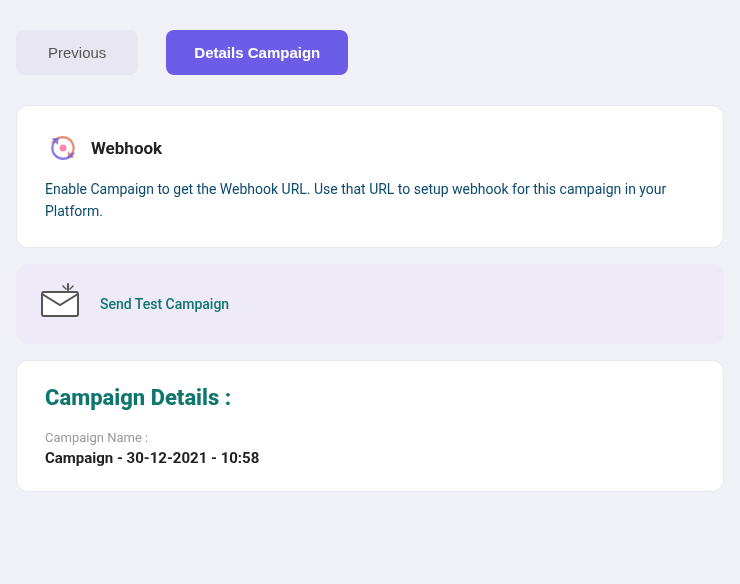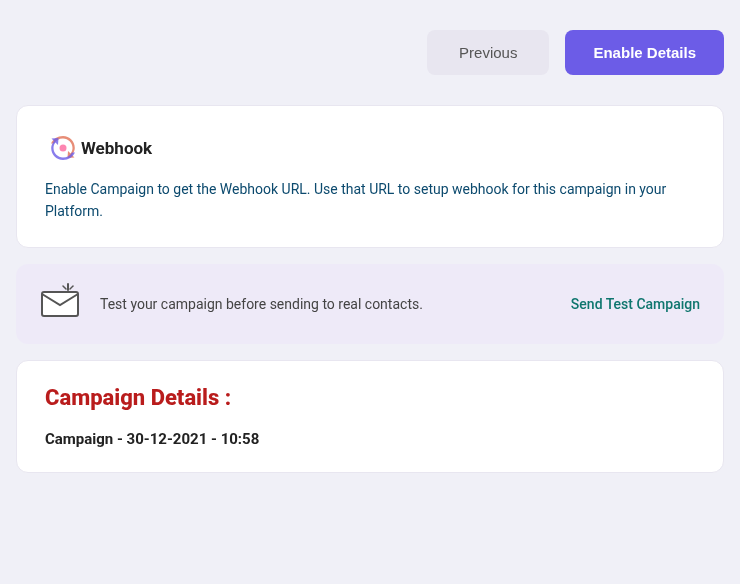--- a/index.html
+++ b/index.html
@@ -8,23 +8,22 @@
       background: #f0f0f7;
       font-family: -apple-system, BlinkMacSystemFont, 'Segoe UI', Roboto, sans-serif;
       min-height: 584px;
       width: 740px;
       padding: 20px 16px;
       color: #333;
     }
 
     .top-bar {
       display: flex;
-      justify-content: flex-end;
       align-items: center;
-      gap: 16px;
+      gap: 28px;
       margin-bottom: 20px;
       padding: 10px 0;
     }
 
     .btn-previous {
       background: #e8e6f0;
       color: #555;
       border: none;
       border-radius: 8px;
       padding: 14px 32px;
@@ -48,20 +47,21 @@
       background: #fff;
       border-radius: 12px;
       padding: 24px 28px;
       margin-bottom: 16px;
       border: 1px solid #e8e6f0;
     }
 
     .webhook-header {
       display: flex;
       align-items: center;
+      gap: 10px;
       margin-bottom: 12px;
     }
 
     .webhook-icon {
       width: 36px;
       height: 36px;
       display: flex;
       align-items: center;
       justify-content: center;
       font-size: 22px;
@@ -114,42 +114,42 @@
     .campaign-details-card {
       background: #fff;
       border-radius: 12px;
       padding: 24px 28px;
       border: 1px solid #e8e6f0;
     }
 
     .campaign-details-title {
       font-size: 22px;
       font-weight: 800;
-      color: #b91c1c;
+      color: #0f766e;
       margin-bottom: 20px;
     }
 
     .detail-label {
       font-size: 13px;
       color: #999;
       margin-bottom: 4px;
     }
 
     .detail-value {
       font-size: 15px;
       color: #222;
       font-weight: 700;
     }
   </style>
 </head>
 <body>
 
 <div class="top-bar">
   <button class="btn-previous">Previous</button>
-  <button class="btn-enable">Enable Details</button>
+  <button class="btn-enable">Details Campaign</button>
 </div>
 
 <div class="card">
   <div class="webhook-header">
     <div class="webhook-icon">
       <svg width="32" height="32" viewBox="0 0 32 32" fill="none" xmlns="http://www.w3.org/2000/svg">
 
         <path d="M16 4 C10.5 4 6 7 4 11.5 L7 11.5 C8.7 8.5 12.1 6.5 16 6.5 C21.2 6.5 25.5 10.8 25.5 16 C25.5 18.1 24.8 20 23.6 21.6 L21 19 L20.5 26 L27.5 25.5 L25 23 C26.7 20.9 27.8 18.1 27.8 16 C27.8 9.4 22.6 4 16 4 Z" fill="#e17055" opacity="0.8"></path>
         <path d="M16 28 C21.5 28 26 25 28 20.5 L25 20.5 C23.3 23.5 19.9 25.5 16 25.5 C10.8 25.5 6.5 21.2 6.5 16 C6.5 13.9 7.2 12 8.4 10.4 L11 13 L11.5 6 L4.5 6.5 L7 9 C5.3 11.1 4.2 13.9 4.2 16 C4.2 22.6 9.4 28 16 28 Z" fill="#6c5ce7" opacity="0.8"></path>
         <circle cx="16" cy="16" r="3.5" fill="#fd79a8" opacity="0.9"></circle>
@@ -165,20 +165,20 @@
     <svg width="44" height="40" viewBox="0 0 44 40" fill="none" xmlns="http://www.w3.org/2000/svg">
 
       <rect x="2" y="10" width="36" height="24" rx="2" stroke="#555" stroke-width="2" fill="white"></rect>
       <path d="M2 12 L20 23 L38 12" stroke="#555" stroke-width="2" fill="none"></path>
 
       <line x1="28" y1="2" x2="28" y2="8" stroke="#555" stroke-width="2" stroke-linecap="round"></line>
       <line x1="33" y1="4" x2="30" y2="7" stroke="#555" stroke-width="1.5" stroke-linecap="round"></line>
       <line x1="23" y1="4" x2="26" y2="7" stroke="#555" stroke-width="1.5" stroke-linecap="round"></line>
     </svg>
   </div>
-  <span class="test-text">Test your campaign before sending to real contacts.</span>
   <a class="send-test-link">Send Test Campaign</a>
 </div>
 
 <div class="campaign-details-card">
   <div class="campaign-details-title">Campaign Details :</div>
+  <div class="detail-label">Campaign Name :</div>
   <div class="detail-value">Campaign - 30-12-2021 - 10:58</div>
 </div>
 
 </body></html>

